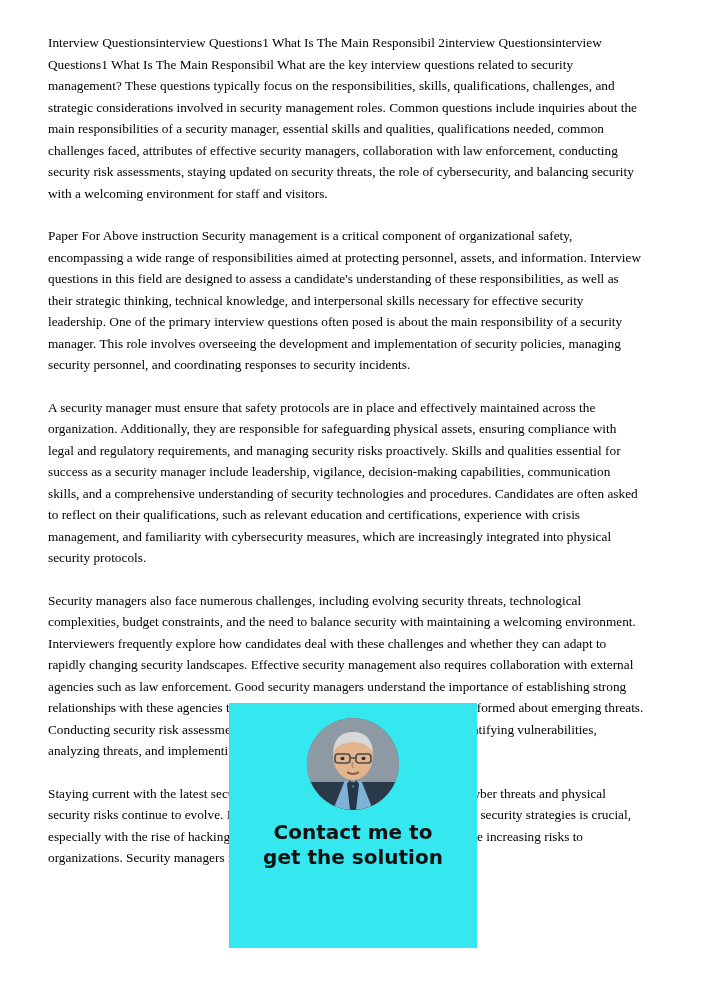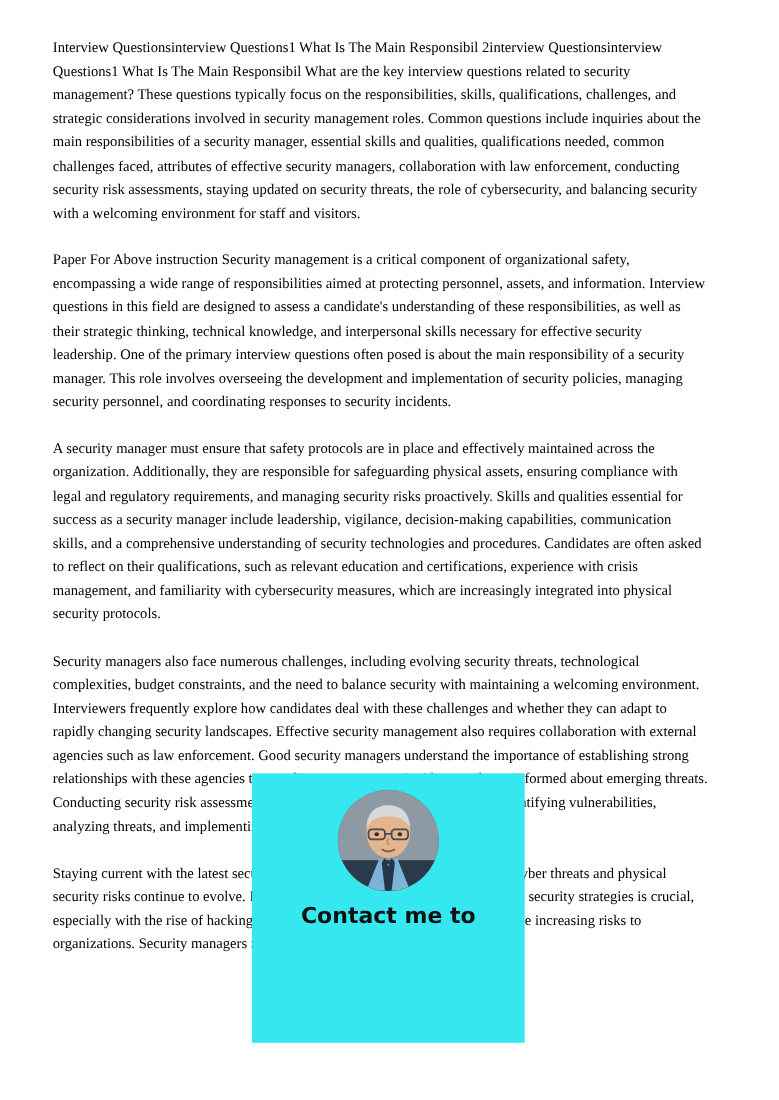--- a/index.html
+++ b/index.html
@@ -117,16 +117,17 @@
           <line x1="43" y1="40" x2="49" y2="40" stroke="#4a4a4a" stroke-width="1.6"></line>
           <ellipse cx="35.5" cy="40.5" rx="2" ry="1.8" fill="#3a2a20"></ellipse>
           <ellipse cx="56.5" cy="40.5" rx="2" ry="1.8" fill="#3a2a20"></ellipse>
           <path d="M40 54 q6 4 12 0" stroke="#8a5a44" stroke-width="1.8" fill="none"></path>
           <path d="M46 44 q-2 5 1 6" stroke="#b98a6a" stroke-width="1.5" fill="none"></path>
         </g>
       </svg>
     </div>
     <div class="contact-line">
       <span>Contact me to</span>
+      <span class="l2">get the solution</span>
     </div>
   </div>
 
 </div>
 
 </body></html>

